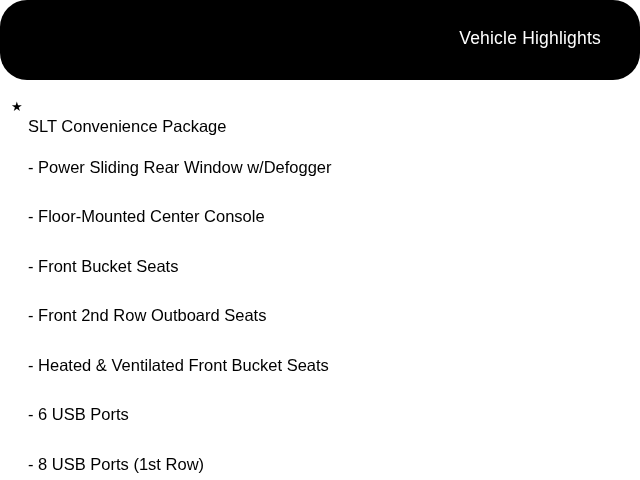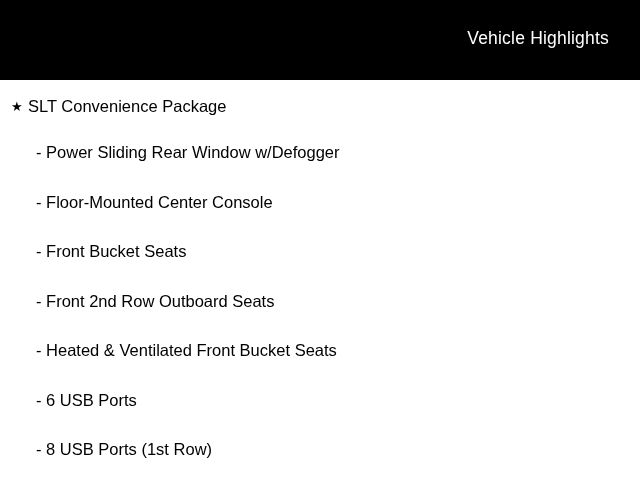--- a/index.html
+++ b/index.html
@@ -23,21 +23,22 @@
     position: absolute;
     left: 0;
     top: 0;
     width: 640px;
     height: 80px;
     background: #000000;
     display: flex;
     align-items: center;
     justify-content: flex-end;
     box-sizing: border-box;
-    padding-right: 31px;
+    padding-right: 39px;
+    border-radius: 27px;
   }
   .header-title {
     color: #ffffff;
     font-size: 17.5px;
     font-weight: normal;
     letter-spacing: 0.2px;
     line-height: 1;
     padding-bottom: 2px;
   }
   .content {
@@ -61,26 +62,27 @@
     color: #000000;
     line-height: 21px;
     text-align: left;
     flex: 0 0 17px;
   }
   .package-title {
     font-size: 16.5px;
     color: #000000;
     line-height: 21px;
     white-space: nowrap;
+    margin-top: 20px;
   }
   .feature-row {
     height: 49.5px;
-    padding-left: 36px;
+    padding-left: 28px;
     display: flex;
-    align-items: center;
+    align-items: flex-end;
   }
   .feature-text {
     font-size: 16.5px;
     color: #000000;
     line-height: 21px;
     white-space: nowrap;
   }
 </style>
 </head>
 <body>

